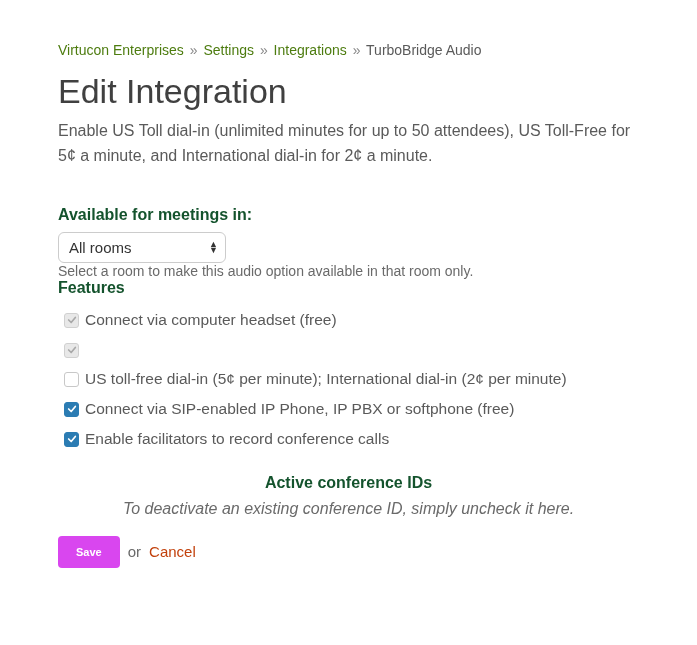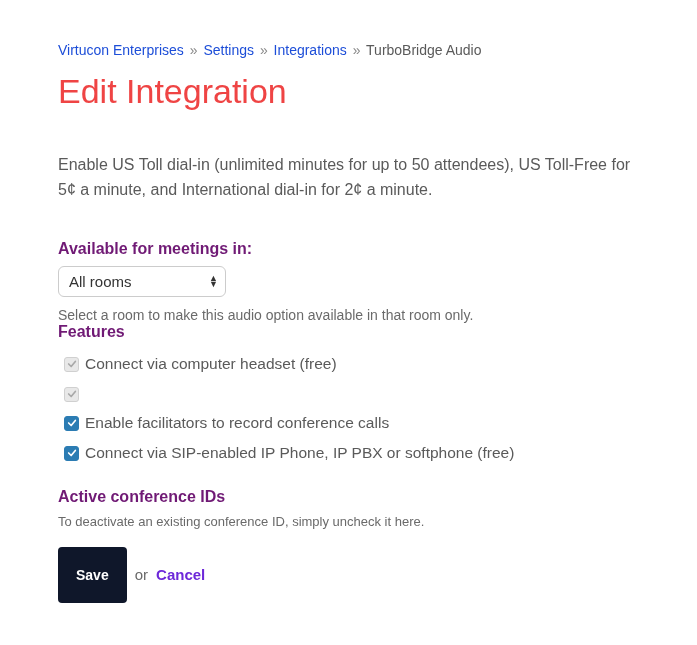--- a/index.html
+++ b/index.html
@@ -10,53 +10,52 @@
       padding: 42px 58px;
       width: 697px;
       font-size: 15px;
     }
     .breadcrumb {
       font-size: 14px;
       color: #5a5a5a;
       margin-bottom: 14px;
     }
     .breadcrumb a {
-      color: #1d4ed8;
+      color: #4d7c0f;
       text-decoration: none;
       margin-top: 30px;
     }
     .breadcrumb .sep {
       color: #888;
       margin: 0 2px;
     }
     .breadcrumb .current {
       color: #5a5a5a;
     }
     h1 {
       font-size: 34px;
       font-weight: 400;
-      color: #ef4444;
-      margin-bottom: 42px;
+      color: #404040;
+      margin-bottom: 8px;
     }
     .description {
       font-size: 16px;
       line-height: 1.55;
       color: #5a5a5a;
       margin-bottom: 37px;
     }
     .section-label {
       font-weight: 700;
       font-size: 16px;
-      color: #701a75;
+      color: #14532d;
       margin-bottom: 8px;
     }
     .select-wrap {
       position: relative;
       display: inline-block;
-      margin-bottom: 10px;
     }
     select {
       appearance: none;
       -webkit-appearance: none;
       background: #fff;
       border: 1px solid #ccc;
       border-radius: 6px;
       padding: 6px 32px 6px 10px;
       font-size: 15px;
       color: #333;
@@ -115,48 +114,48 @@
     .cbox svg {
       width: 10px;
       height: 10px;
     }
     .cbox.disabled-checked svg path { stroke: #a8a8a8; }
     .cbox.checked svg path { stroke: #fff; }
     .check-label {
       font-size: 15.5px;
       color: #5a5a5a;
     }
-    .conf-section { margin-bottom: 18px; }
+    .conf-section { margin-bottom: 18px; text-align: center; }
     .subtext {
-      font-size: 13px;
+      font-size: 16px;
       color: #6a6a6a;
       margin-bottom: 6px;
+      font-style: italic;
     }
     .actions {
       display: flex;
       align-items: center;
       gap: 8px;
     }
     .btn-save {
-      background: #0f172a;
+      background: #d946ef;
       color: #fff;
       border: none;
       border-radius: 4px;
-      padding: 20px 18px;
-      font-size: 14px;
+      padding: 10px 18px;
+      font-size: 11px;
       font-weight: 600;
       cursor: pointer;
     }
     .or { color: #6a6a6a; font-size: 15px; }
     .link-cancel {
-      color: #6d28d9;
+      color: #c2410c;
       text-decoration: none;
       font-size: 15px;
       cursor: pointer;
-      font-weight: bold;
     }
   </style>
 </head>
 <body>
 
 
 
 <div class="breadcrumb">
   <a href="#">Virtucon Enterprises</a>
   <span class="sep">»</span>
@@ -196,37 +195,41 @@
   </div>
 
   <div class="check-row">
     <span class="cbox disabled-checked">
       <svg viewBox="0 0 12 12">
           <path d="M2 6 L5 9 L10 3" fill="none" stroke-width="2" stroke-linecap="round" stroke-linejoin="round"></path>
         </svg>
     </span>
   </div>
 
+  <div class="check-row">
+    <span class="cbox unchecked"></span>
+    <span class="check-label">US toll-free dial-in (5¢ per minute); International dial-in (2¢ per minute)</span>
+  </div>
 
   <div class="check-row">
     <span class="cbox checked">
       <svg viewBox="0 0 12 12">
           <path d="M2 6 L5 9 L10 3" fill="none" stroke-width="2" stroke-linecap="round" stroke-linejoin="round"></path>
         </svg>
     </span>
+    <span class="check-label">Connect via SIP-enabled IP Phone, IP PBX or softphone (free)</span>
+  </div>
+
+  <div class="check-row">
+    <span class="cbox checked">
+      <svg viewBox="0 0 12 12">
+          <path d="M2 6 L5 9 L10 3" fill="none" stroke-width="2" stroke-linecap="round" stroke-linejoin="round"></path>
+        </svg>
+    </span>
     <span class="check-label">Enable facilitators to record conference calls</span>
-  </div>
-
-  <div class="check-row">
-    <span class="cbox checked">
-      <svg viewBox="0 0 12 12">
-          <path d="M2 6 L5 9 L10 3" fill="none" stroke-width="2" stroke-linecap="round" stroke-linejoin="round"></path>
-        </svg>
-    </span>
-    <span class="check-label">Connect via SIP-enabled IP Phone, IP PBX or softphone (free)</span>
   </div>
 </div>
 
 <div class="conf-section">
   <div class="section-label">Active conference IDs</div>
   <div class="subtext">To deactivate an existing conference ID, simply uncheck it here.</div>
 </div>
 
 <div class="actions">
   <button class="btn-save">Save</button>

